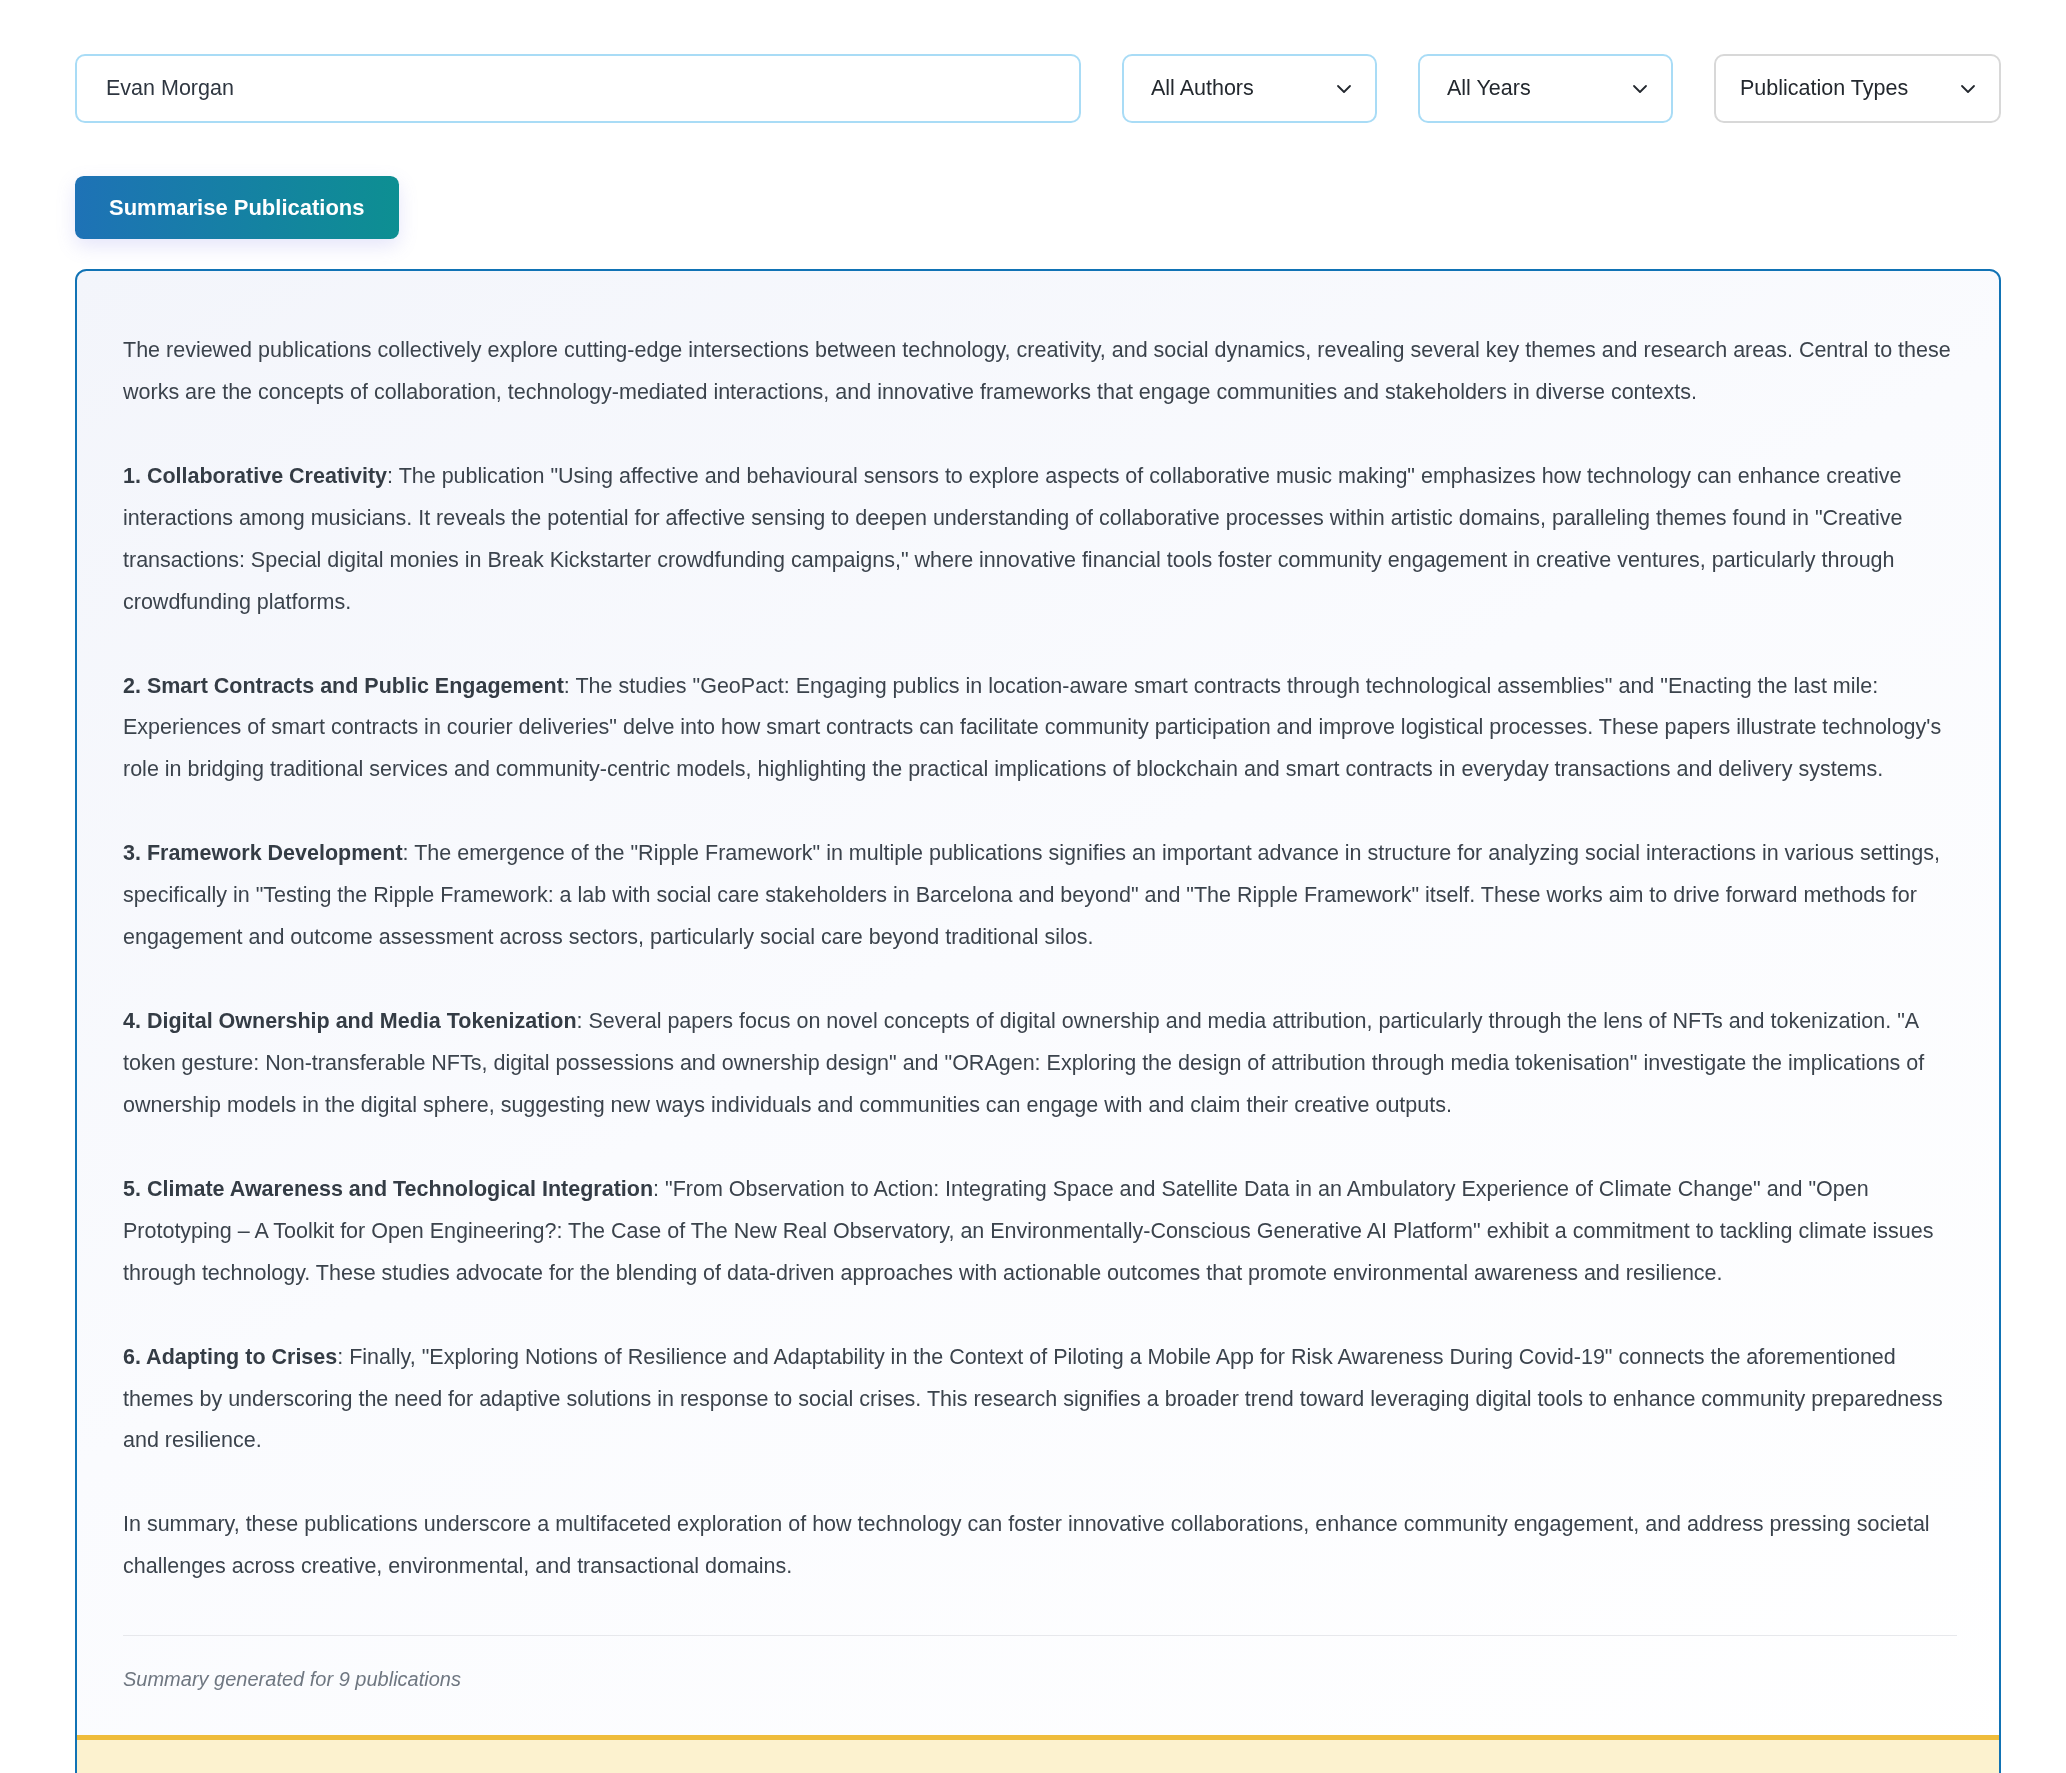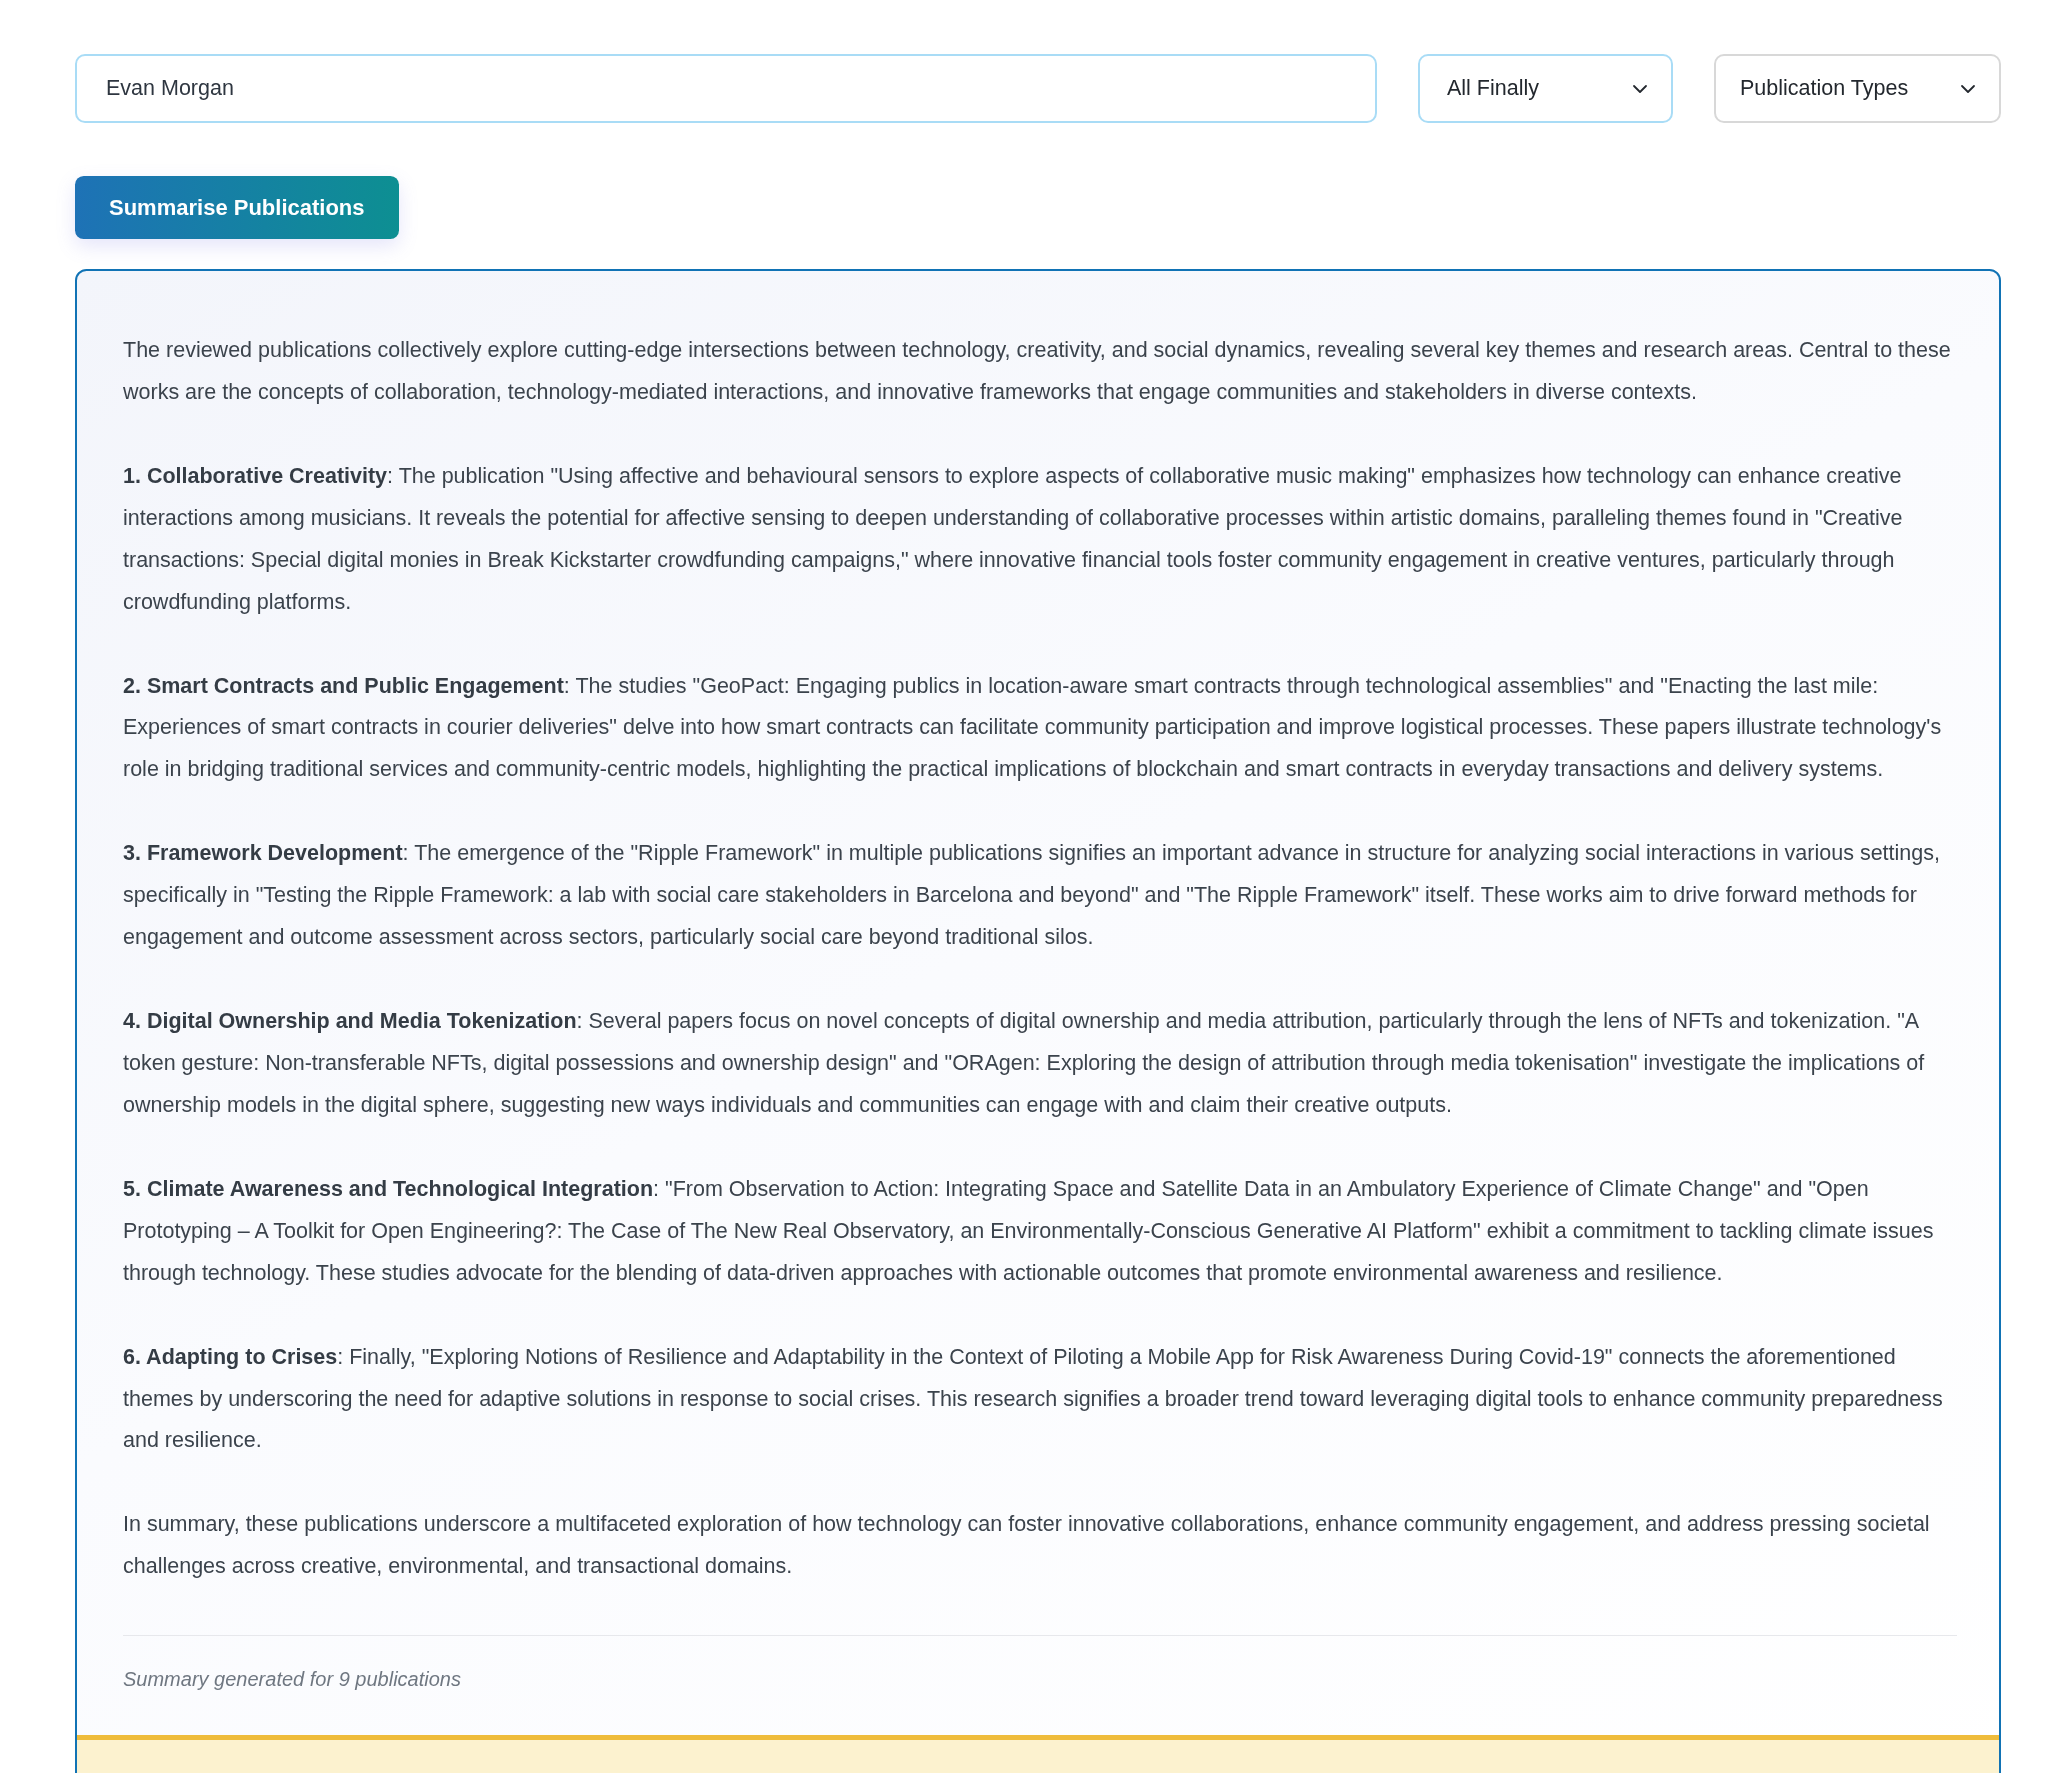--- a/index.html
+++ b/index.html
@@ -107,26 +107,32 @@
     line-height: 1.4;
   }
 </style>
 </head>
 <body>
 
 <div class="filter-bar">
   <input class="search-input" type="text" value="Evan Morgan" style="">
 
   <div class="select select-authors">
-    <span>All Finally</span>
+    <span>All Authors</span>
     <svg class="chev" width="16" height="10" viewBox="0 0 16 10">
       <path d="M2 2l6 6 6-6" stroke="#23282E" stroke-width="1.8" fill="none" stroke-linecap="round" stroke-linejoin="round"></path>
     </svg>
   </div>
 
+  <div class="select select-years">
+    <span>All Years</span>
+    <svg class="chev" width="16" height="10" viewBox="0 0 16 10">
+      <path d="M2 2l6 6 6-6" stroke="#23282E" stroke-width="1.8" fill="none" stroke-linecap="round" stroke-linejoin="round"></path>
+    </svg>
+  </div>
 
   <div class="select select-types gray">
     <span>Publication Types</span>
     <svg class="chev" width="16" height="10" viewBox="0 0 16 10">
       <path d="M2 2l6 6 6-6" stroke="#23282E" stroke-width="1.8" fill="none" stroke-linecap="round" stroke-linejoin="round"></path>
     </svg>
   </div>
 </div>
 
 <button class="summarise-btn">Summarise Publications</button>

